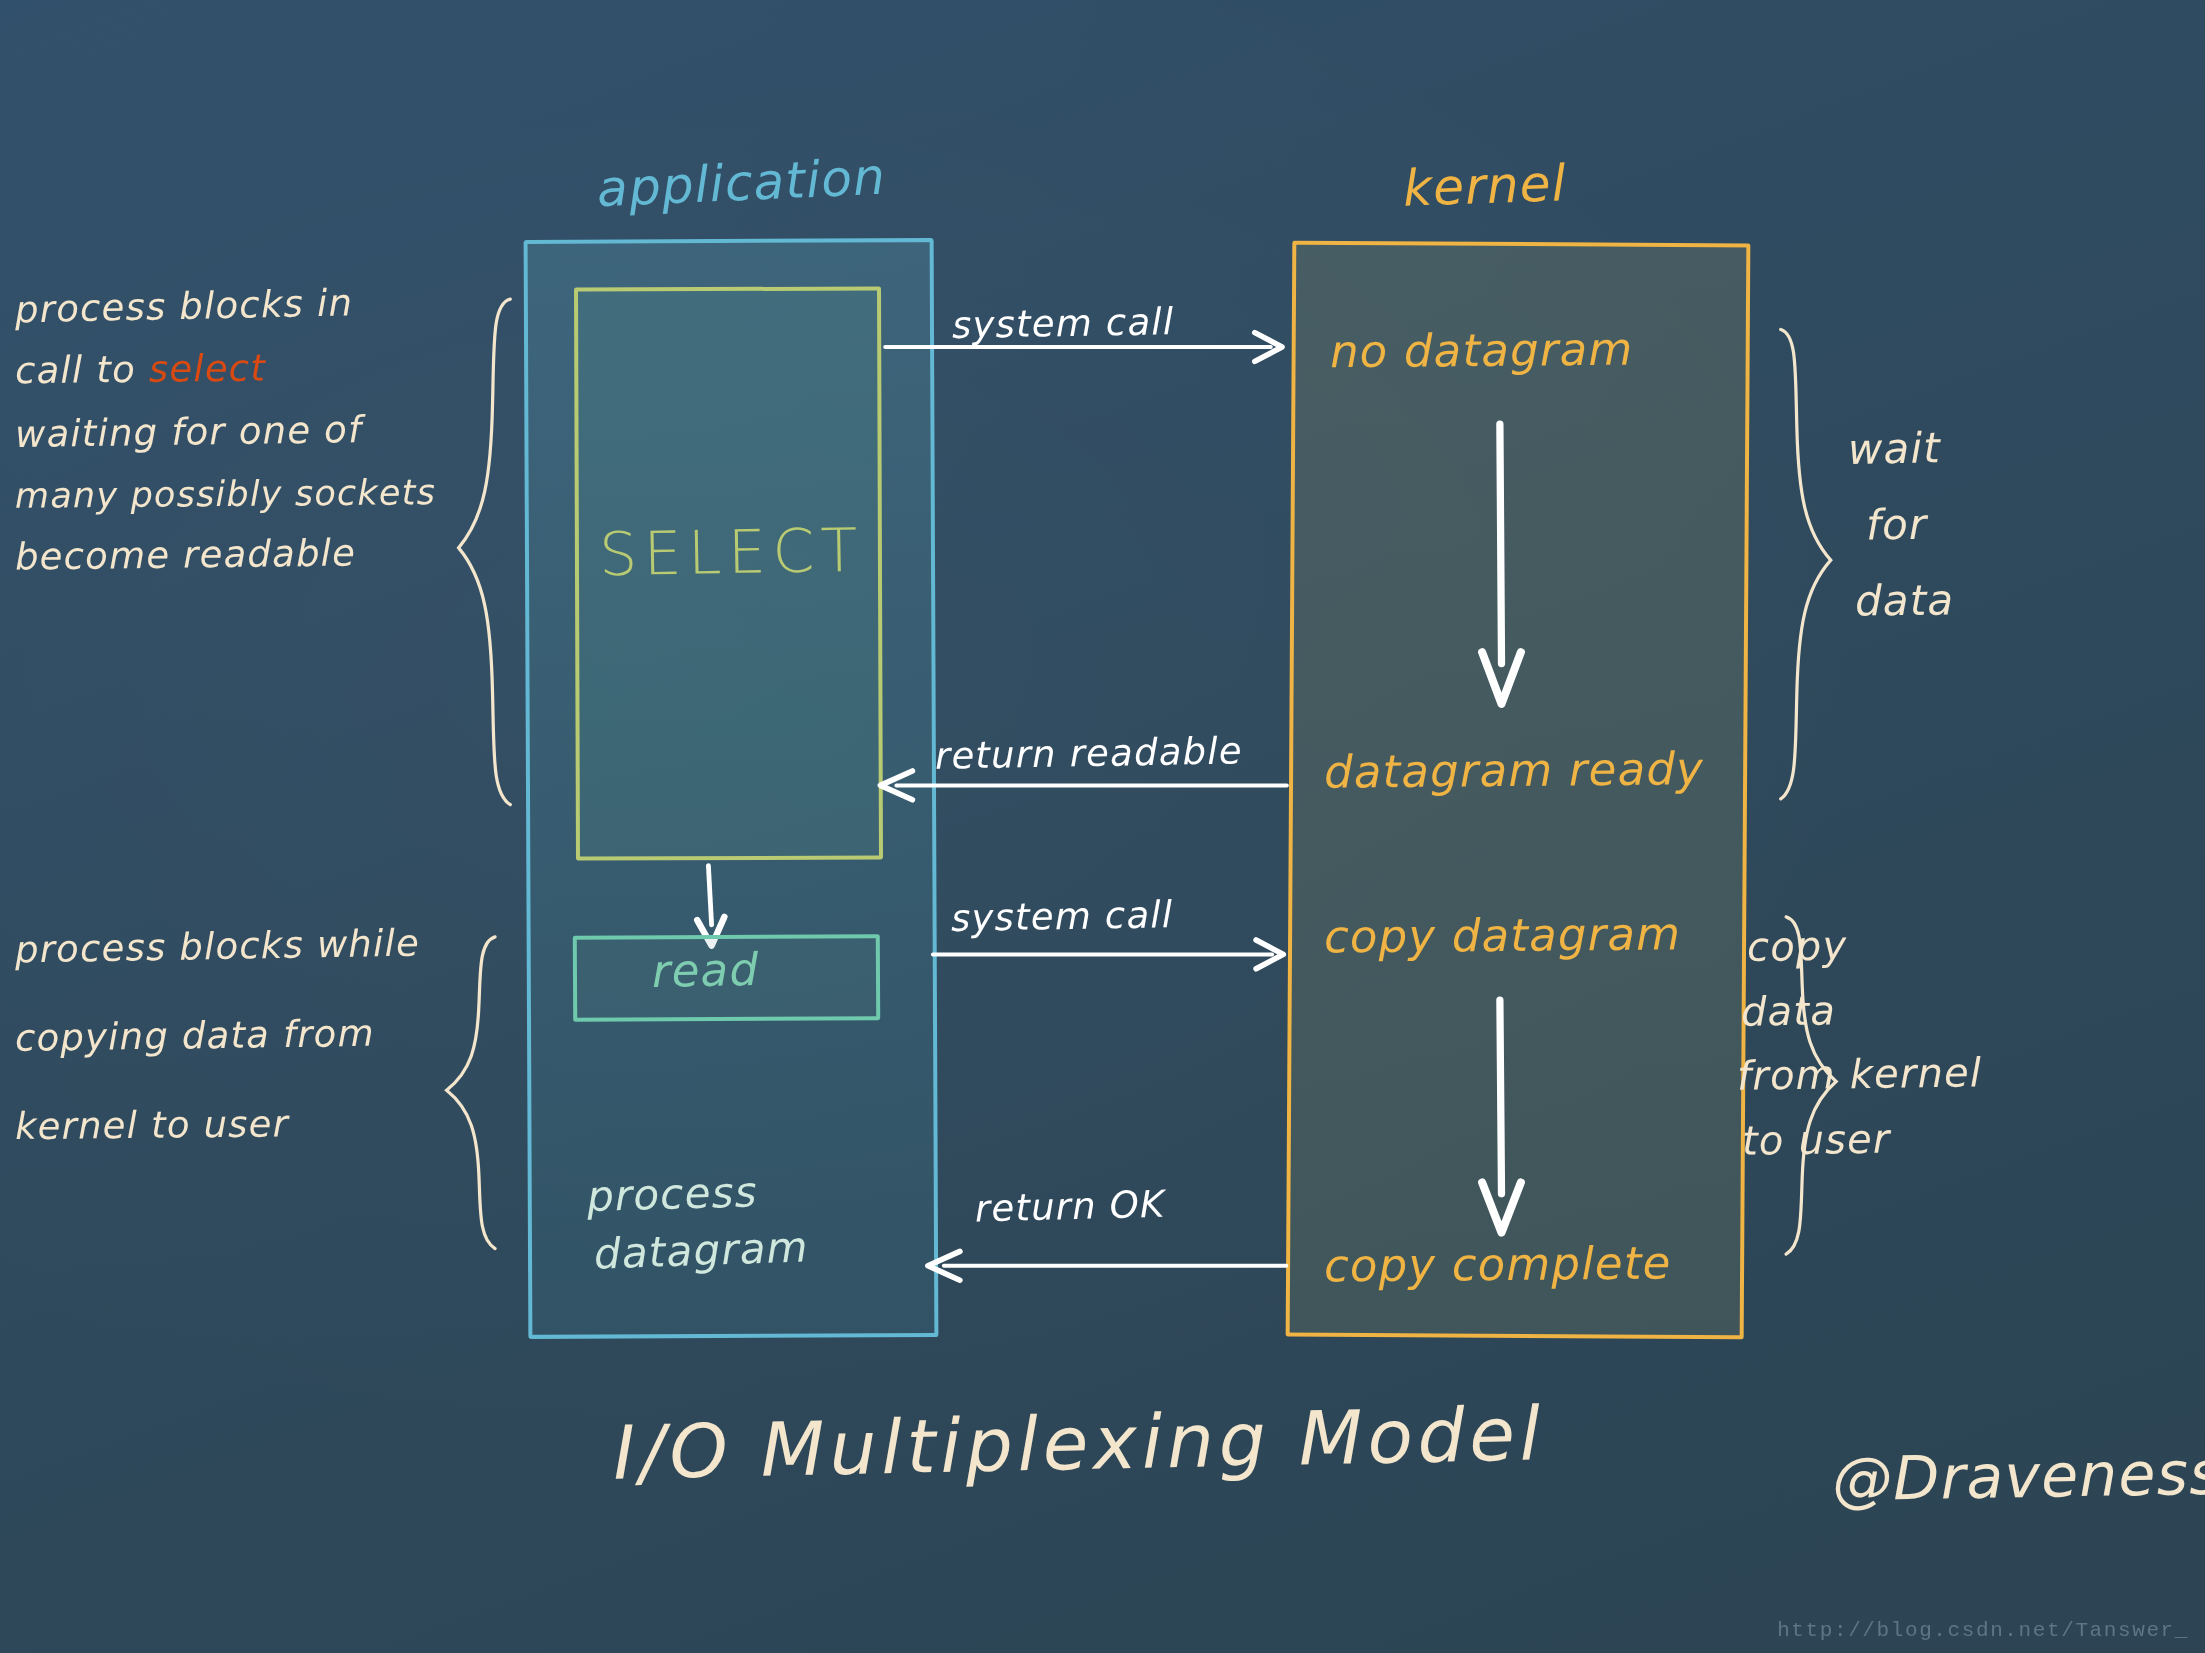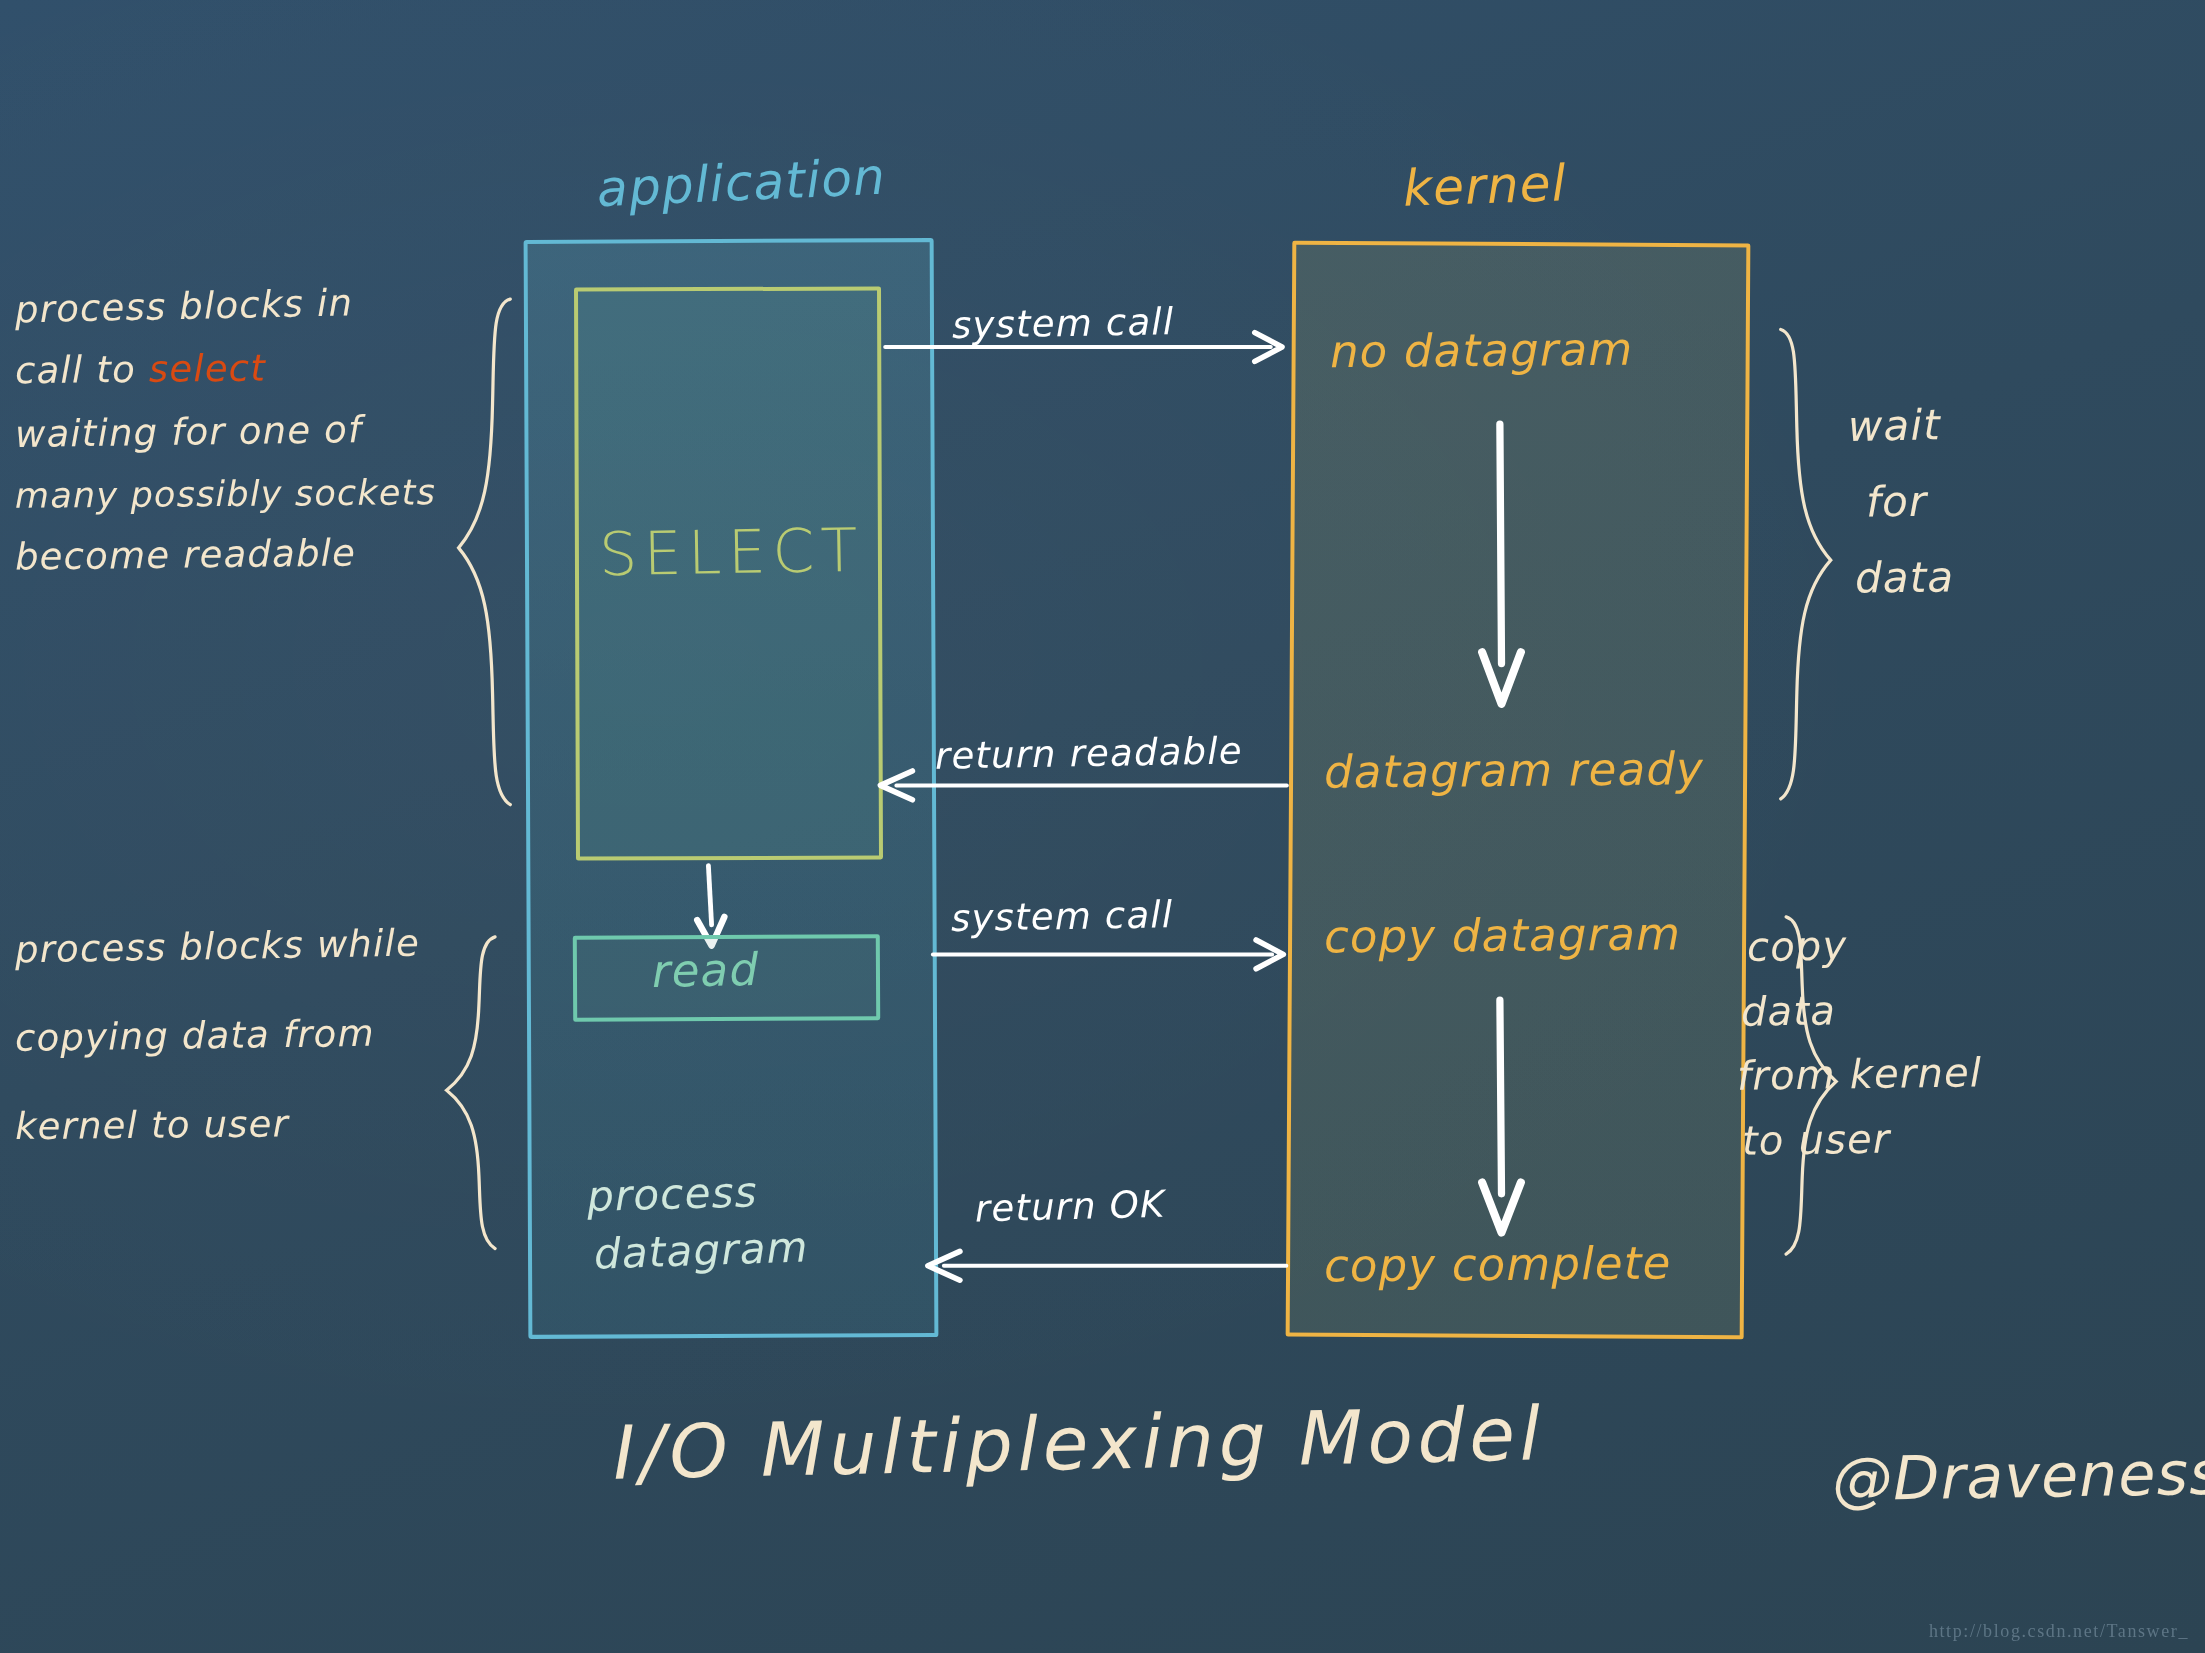--- a/index.html
+++ b/index.html
@@ -60,22 +60,22 @@
     border-radius:2.4px;
     background:linear-gradient(180deg, rgba(120,130,100,0.30) 0%, rgba(110,125,98,0.28) 100%);
     transform:rotate(0.35deg);
   }
 
   
   .arrowSvg { overflow:visible; }
 
   
   .watermark {
-    font-family:Liberation Serif, serif;
-    font-size:18px;
+    font-family:Liberation Mono, monospace;
+    font-size:21px;
     letter-spacing:1.6px;
     color:#5d7585;
   }
 </style>
 </head>
 <body>
 
 <div id="stage">
 
   <div class="abs hand cream" style="left:14.5px; top:287px; font-size:37px;">
@@ -166,21 +166,21 @@
   <div class="abs hand white" style="left:975px; top:1188px; font-size:37px; transform:rotate(-1.5deg);">return OK</div>
   <svg class="abs arrowSvg" style="left:920px; top:1245px;" width="371" height="48" viewBox="0 0 460 60" fill="none">
     <path d="M456 26 L28 26" stroke="#ffffff" stroke-width="5" stroke-linecap="round"></path>
     <path d="M48 8 L8 26 L48 44" stroke="#ffffff" stroke-width="7" fill="none" stroke-linecap="round" stroke-linejoin="round"></path>
   </svg>
 
   <svg class="abs" style="left:1766px; top:323px;" width="73" height="484" viewBox="0 0 90 600" fill="none">
     <path d="M18 8 C 38 14, 36 56, 38 130 C 40 210, 48 258, 80 294 C 48 330, 40 378, 38 458 C 36 532, 38 576, 18 590" stroke="#f3e6cc" stroke-width="4" fill="none" stroke-linecap="round"></path>
   </svg>
 
-  <div class="abs hand cream" style="left:1848px; top:404px; font-size:42px;">
+  <div class="abs hand cream" style="left:1848px; top:427px; font-size:42px;">
     <div style="transform:rotate(-1deg); margin-bottom:32px;">wait</div>
     <div style="transform:rotate(-0.6deg); margin-bottom:32px; margin-left:18px;">for</div>
     <div style="transform:rotate(-0.6deg); margin-left:6.5px;">data</div>
   </div>
 
   <svg class="abs" style="left:1773px; top:912px;" width="73" height="347" viewBox="0 0 90 430" fill="none">
     <path d="M16 6 C 36 12, 34 48, 36 92 C 38 148, 46 182, 78 210 C 46 238, 38 274, 36 328 C 34 376, 36 412, 16 424" stroke="#f3e6cc" stroke-width="4" fill="none" stroke-linecap="round"></path>
   </svg>
 
   <div class="abs hand cream" style="left:1747px; top:924px; font-size:40px;">

